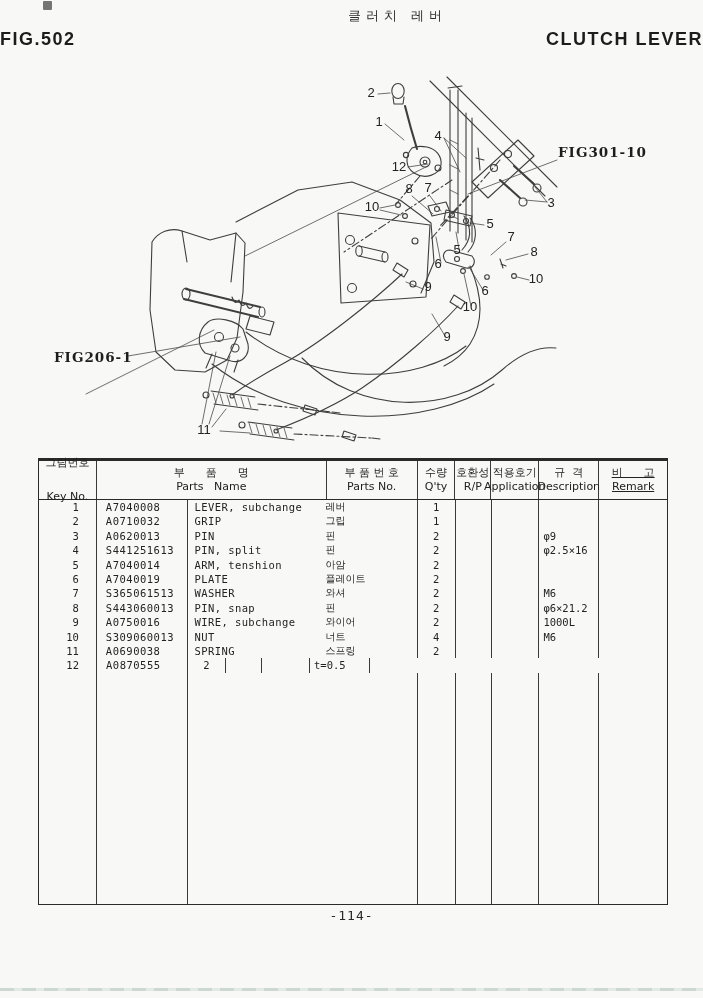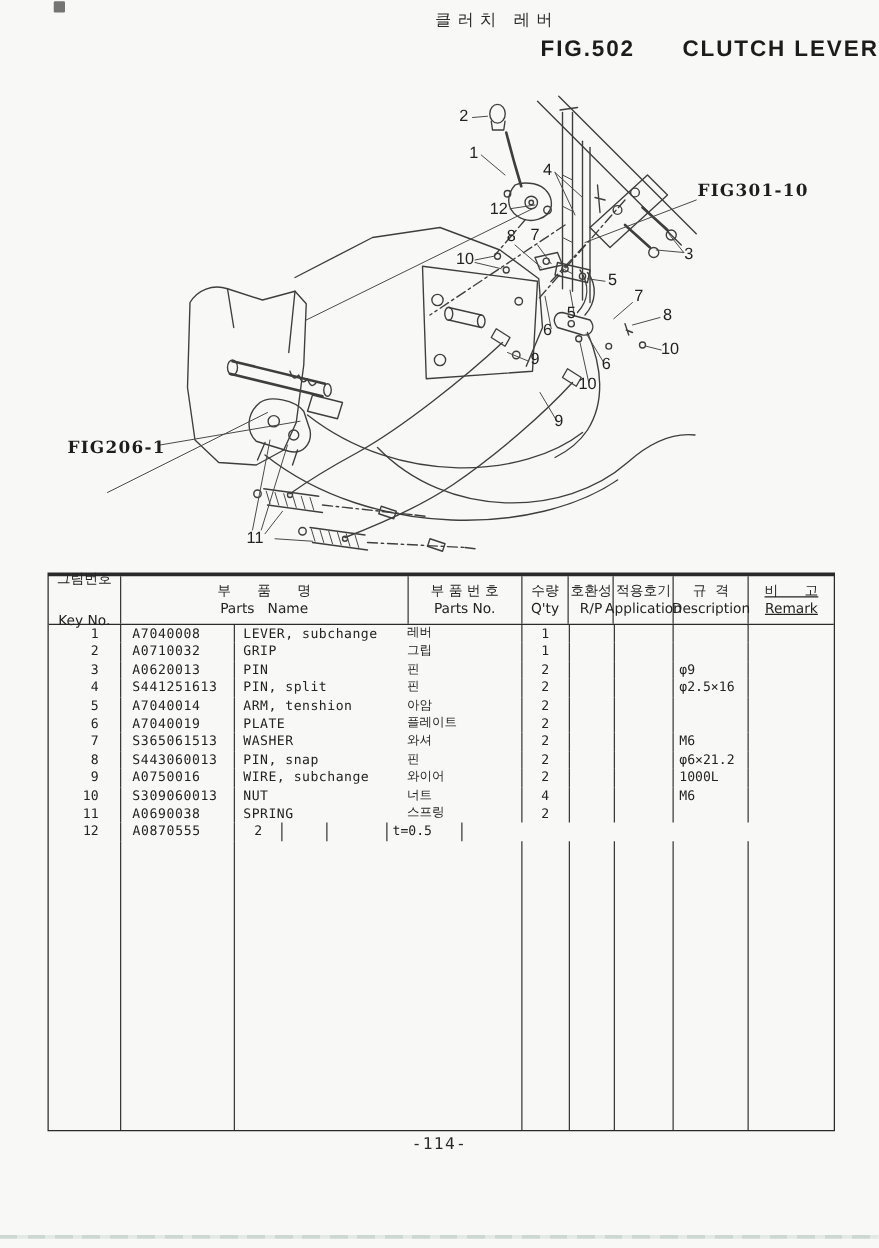--- a/index.html
+++ b/index.html
@@ -1,22 +1,22 @@
 <!DOCTYPE html>
 <html><head>
 <meta charset="utf-8">
 <style>
   html,body{margin:0;padding:0}
   body{width:703px;height:998px;background:#f8f8f6;position:relative;overflow:hidden;
        font-family:"DejaVu Sans",sans-serif;color:#262626}
   .page{position:absolute;inset:0}
   .title-ko{position:absolute;top:7px;left:0;width:703px;text-align:center;font-size:13px;
             letter-spacing:5px;padding-left:92px;box-sizing:border-box;color:#2b2b2b}
-  .title-main{position:absolute;top:29px;left:0;width:703px;display:flex;justify-content:flex-end;
-              gap:38px;font-size:18px;font-weight:600;letter-spacing:1.5px;color:#1c1c1c;
+  .title-main{position:absolute;top:29px;left:0;width:703px;display:flex;justify-content:space-between;
+              gap:26px;font-size:18px;font-weight:600;letter-spacing:1.5px;color:#1c1c1c;
               font-family:"Liberation Sans",sans-serif}
   svg.diagram{position:absolute;left:0;top:0;width:703px;height:460px}
   .ln{fill:none;stroke:#3e3e3e;stroke-width:1.1;stroke-linecap:round;stroke-linejoin:round}
   .thick{stroke-width:2.1}
   .dd{stroke-dasharray:8 3 2 3}
   .thin{stroke-width:.8;stroke:#4a4a4a}
   .callout{font:500 13px "Liberation Sans",sans-serif;fill:#222}
   .figref{font-family:"DejaVu Serif",serif;font-weight:bold;font-size:13.5px;letter-spacing:1px;fill:#1d1d1d}
   .parts-table{position:absolute;left:38px;top:458px;width:630px;height:447px;box-sizing:border-box;
                border:1.6px solid #2a2a2a;border-top-width:3px;display:flex;flex-direction:column}

